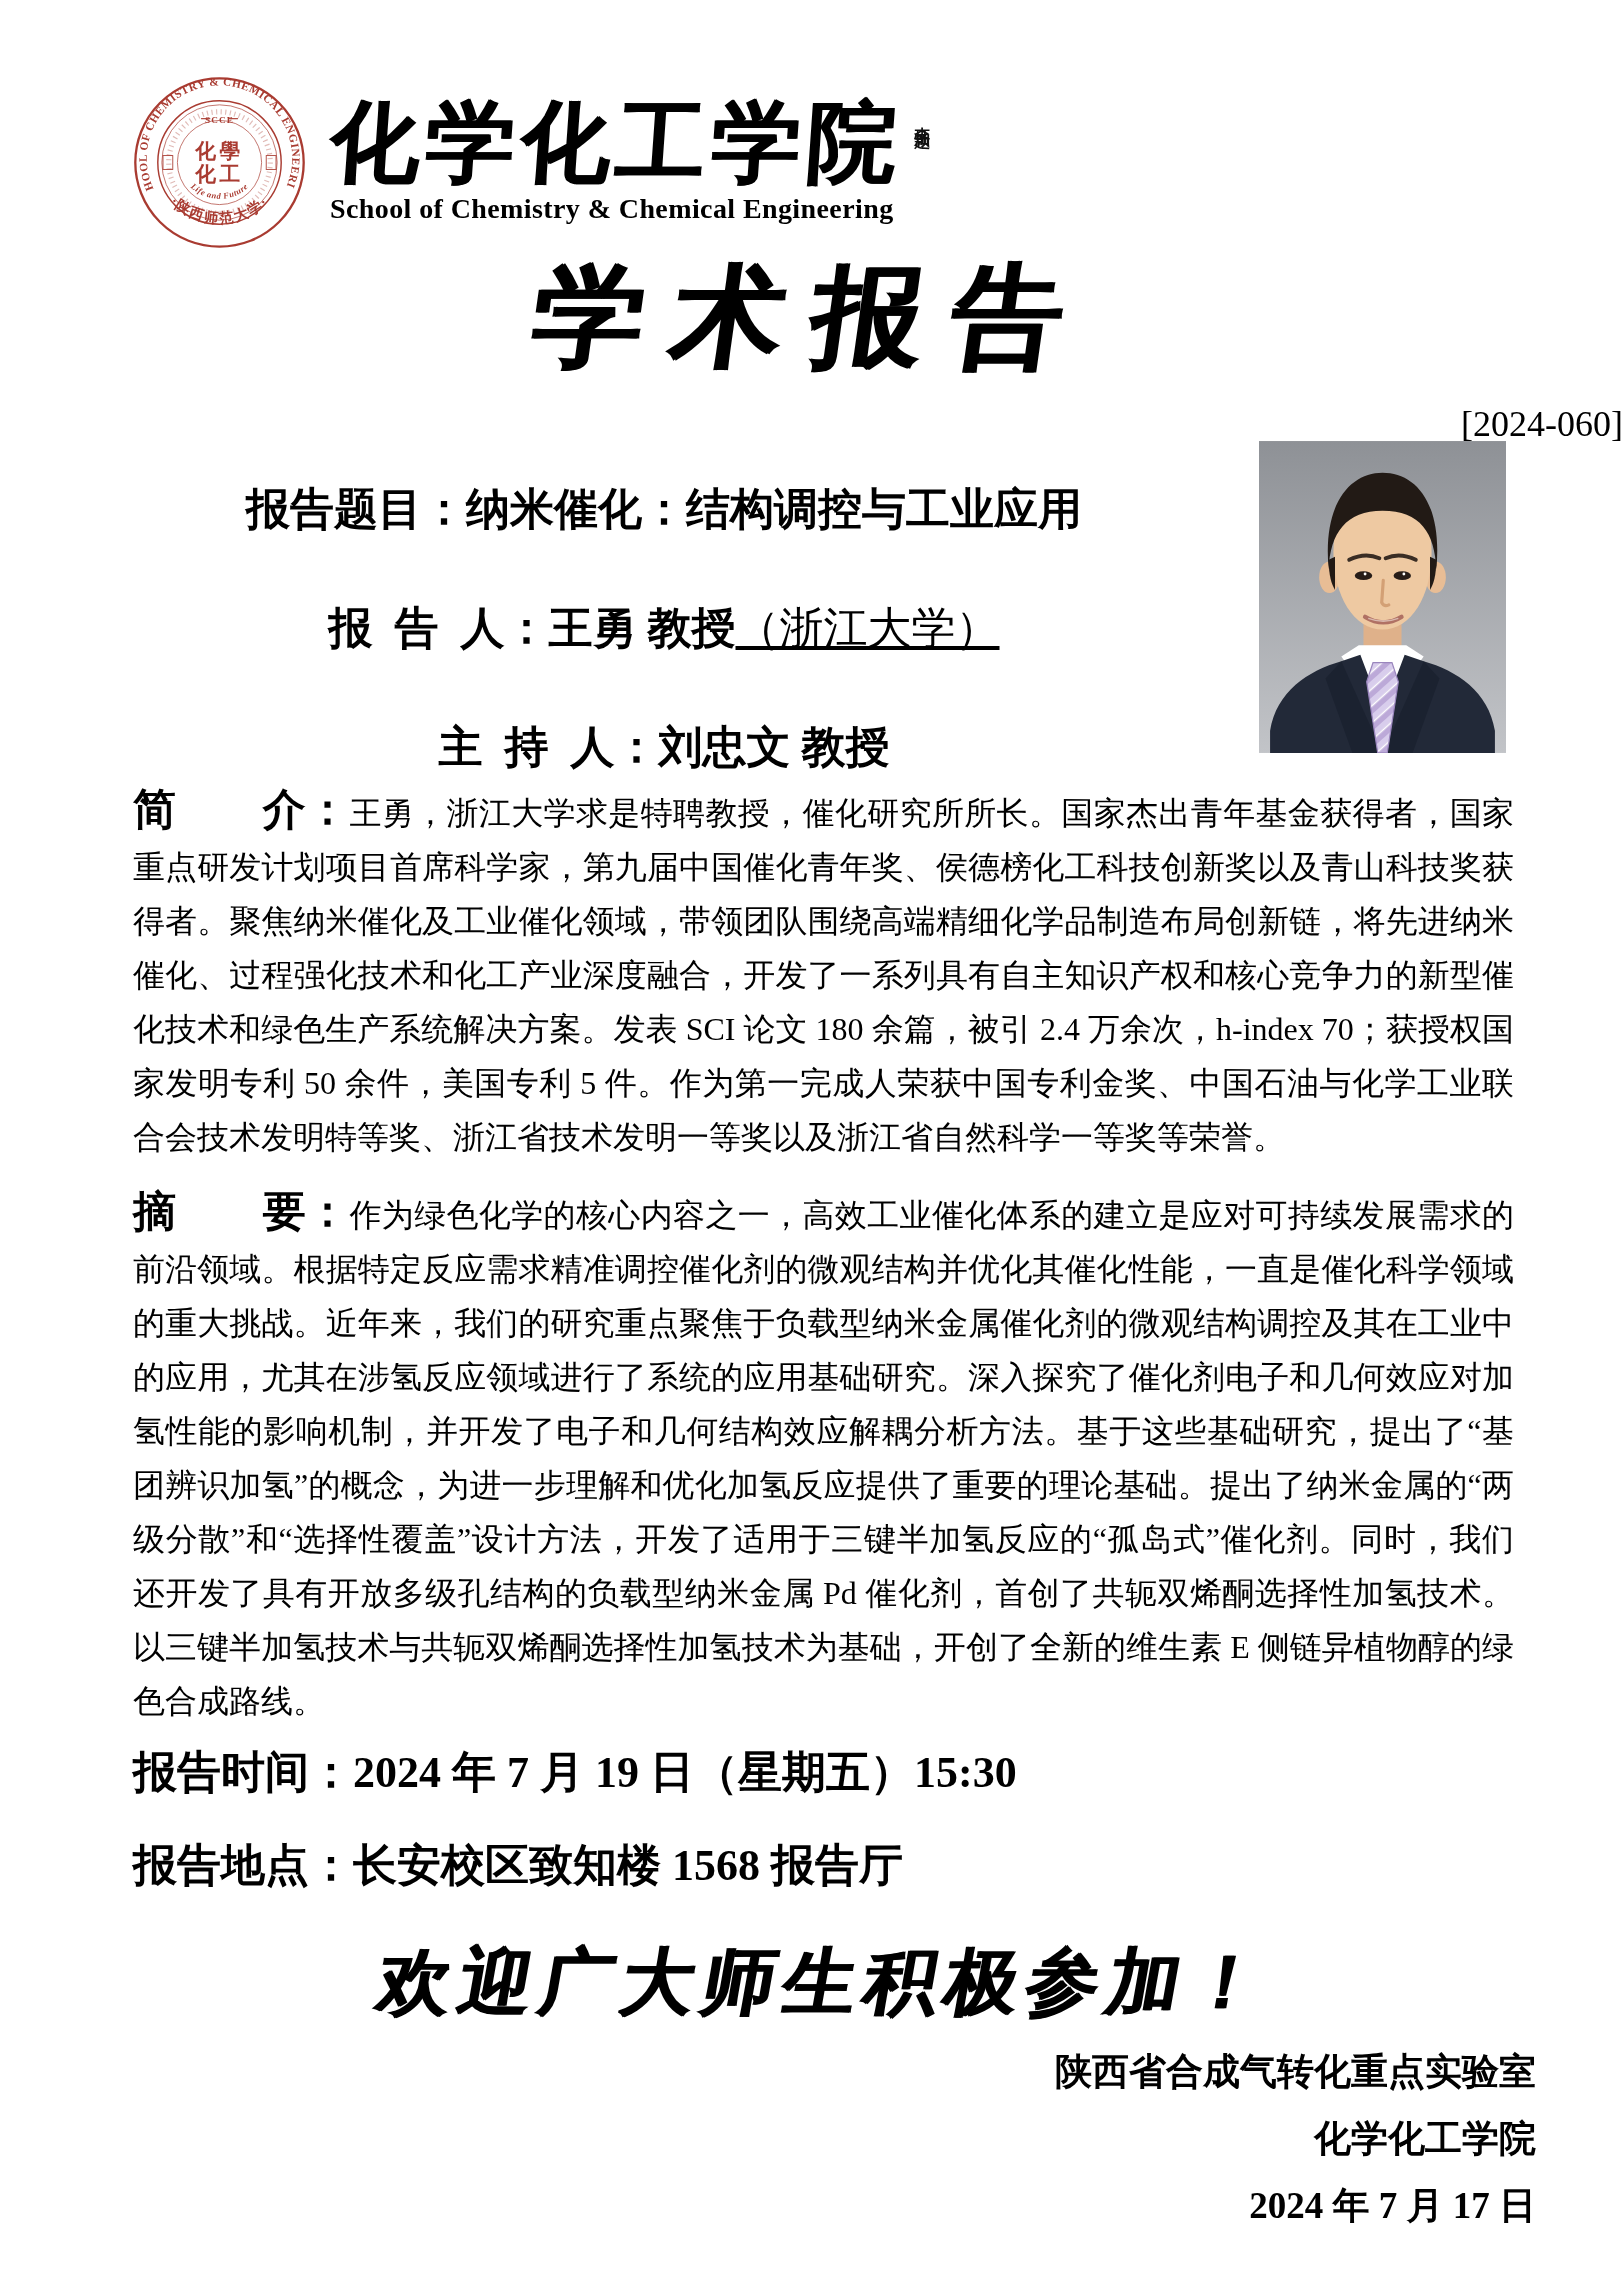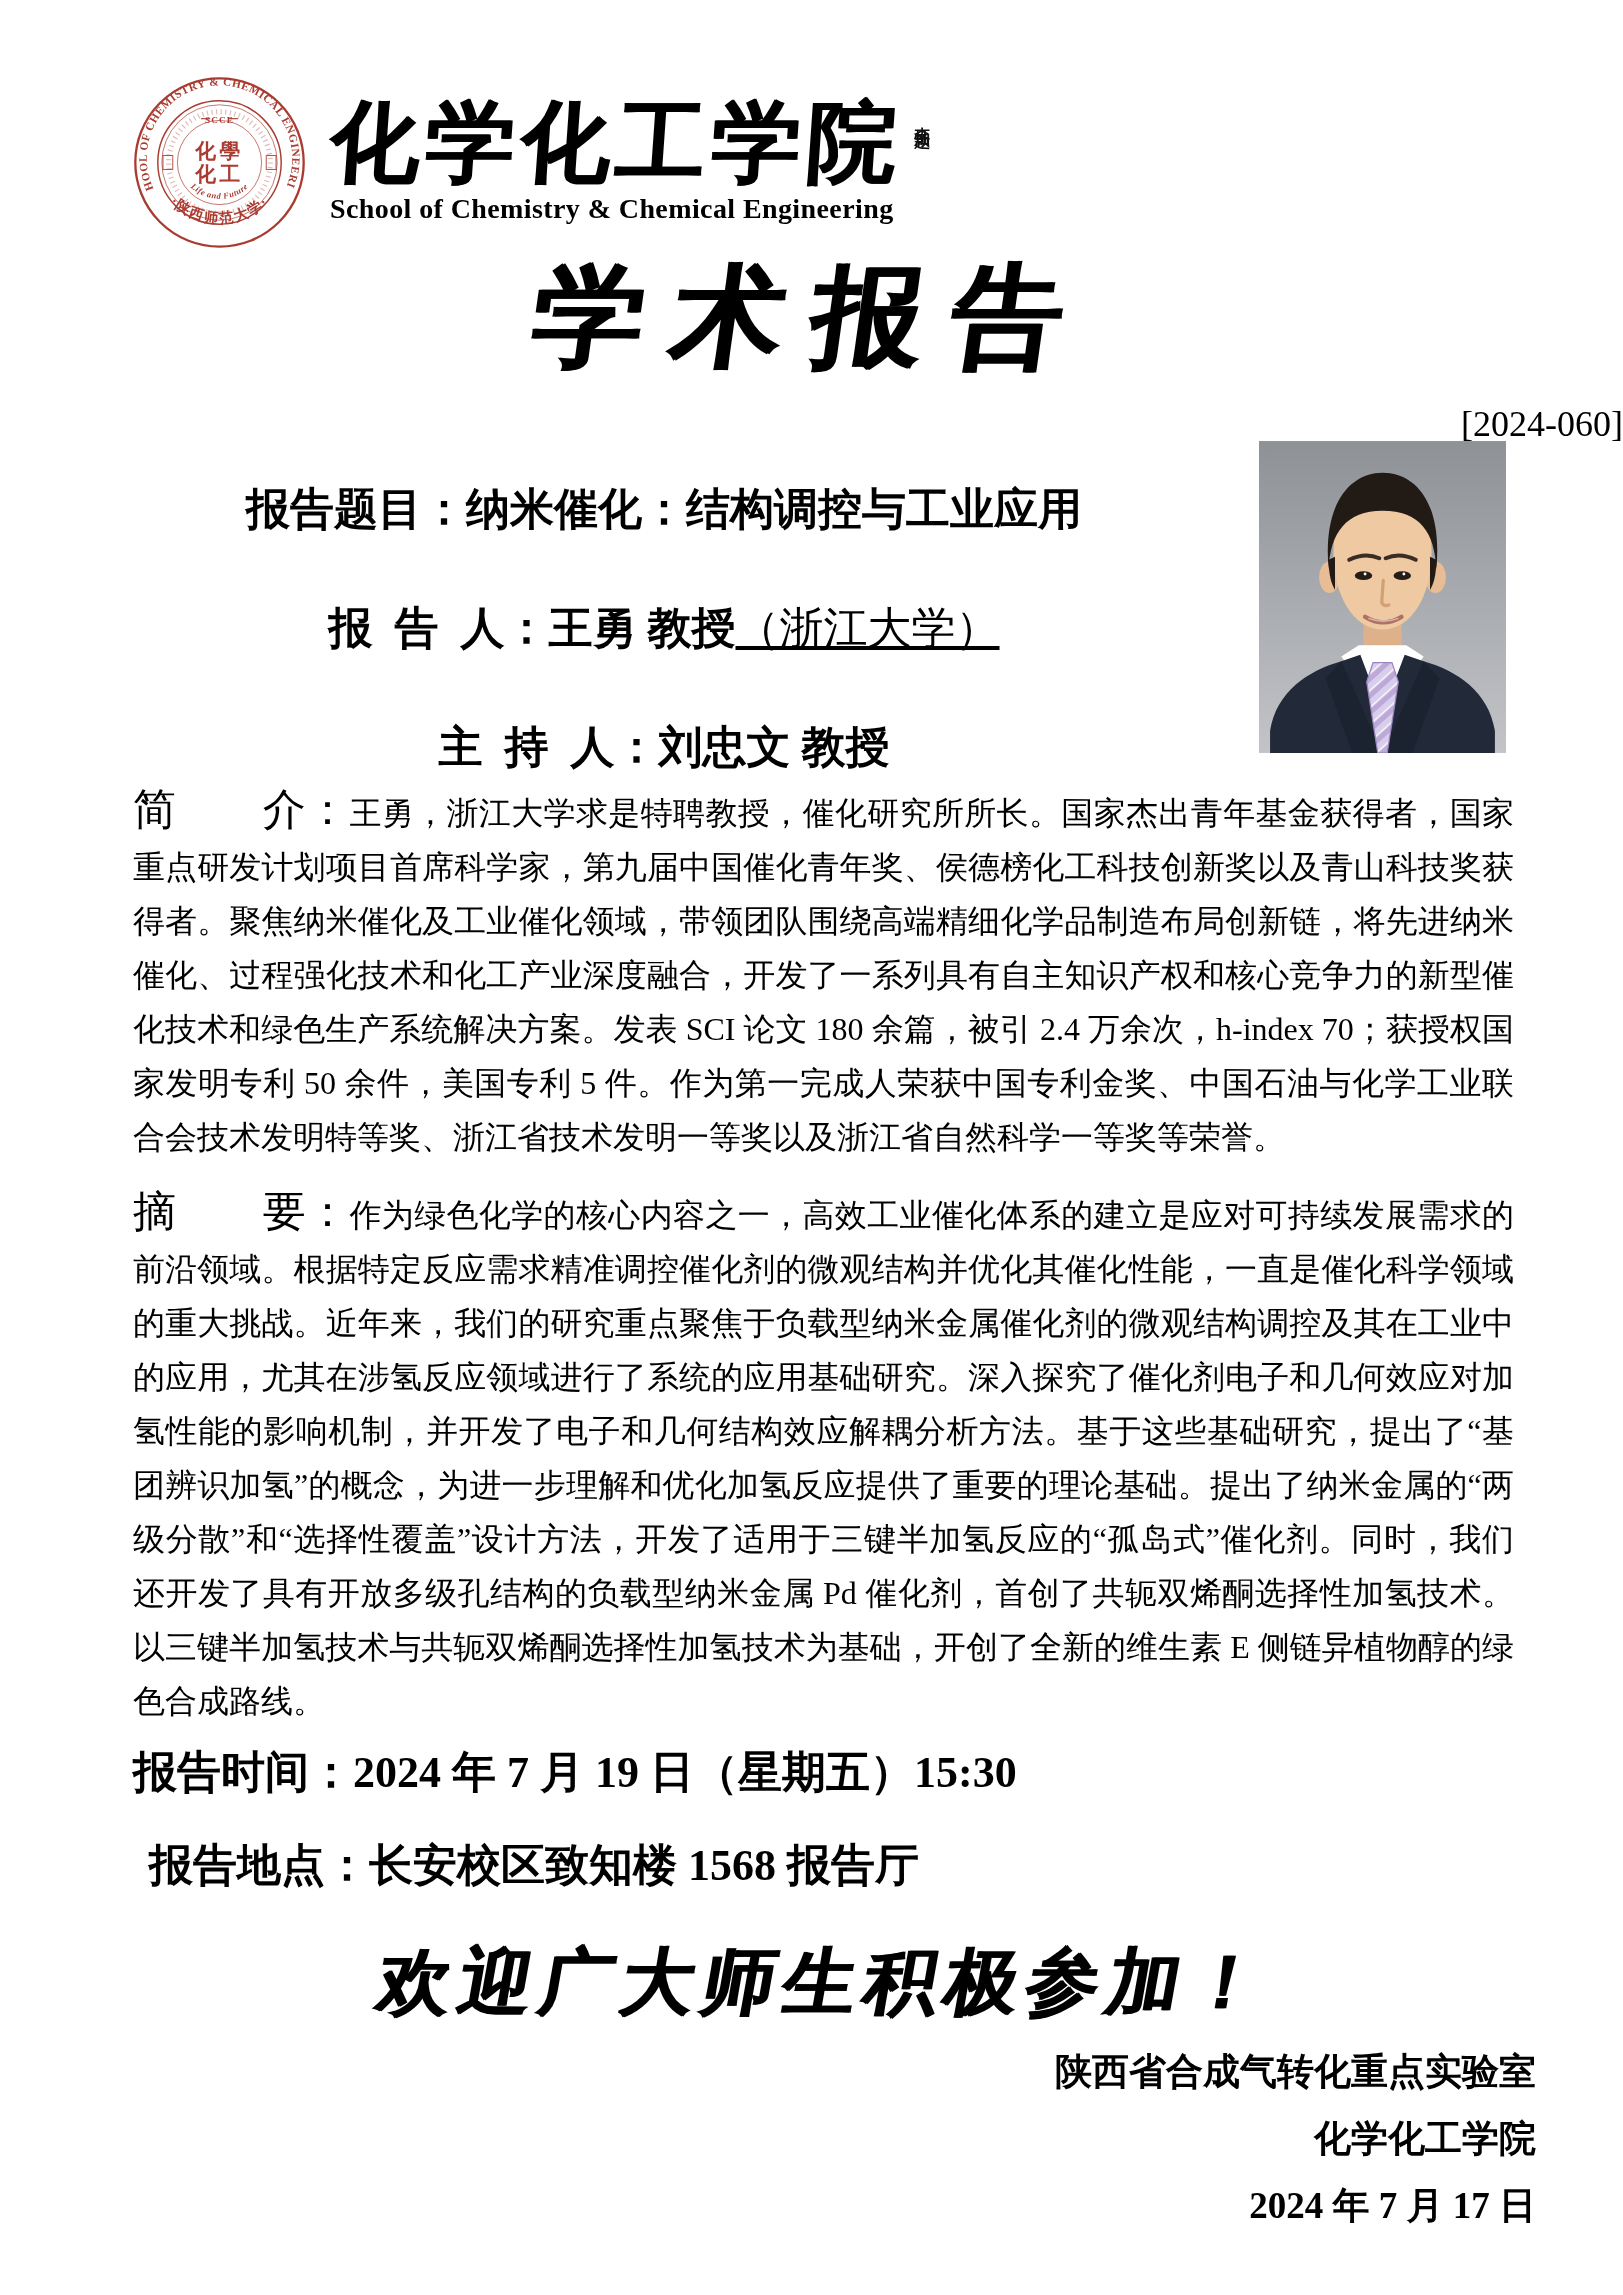--- a/index.html
+++ b/index.html
@@ -34,24 +34,24 @@
   
   .info{position:absolute;left:133px;top:485px;width:1062px;text-align:center;}
   .info-line{margin:0 0 70px 0;font-size:44px;font-weight:bold;line-height:49px;white-space:nowrap;}
   .info-extra{font-weight:normal;text-decoration:underline;}
   
   .flow{position:absolute;left:133px;top:783px;width:1381px;}
   .para{
     margin:0 0 20.6px 0;font-size:32px;line-height:54px;
     text-align:justify;text-justify:inter-ideograph;
   }
-  .para-label{font-size:43px;font-weight:normal;margin-top:48px;}
+  .para-label{font-size:43px;font-weight:bold;margin-top:48px;}
   .meta-line{font-size:44px;font-weight:bold;line-height:49px;white-space:nowrap;}
   .meta-time{margin-top:1px;}
-  .meta-venue{margin-top:38px;margin-left:16px;}
+  .meta-venue{margin-top:38px;}
   .welcome{
     text-align:center;font-size:73px;font-weight:900;letter-spacing:8px;
     margin:24px 0 4.8px 0;transform:skewX(-10deg);text-shadow:1.6px 0 0 #000;
   }
   .footer{text-align:right;font-size:37px;font-weight:bold;line-height:67px;margin:3.2px -22px 0 0;}
   .footer div{white-space:nowrap;}
 </style>
 </head>
 <body>
 

